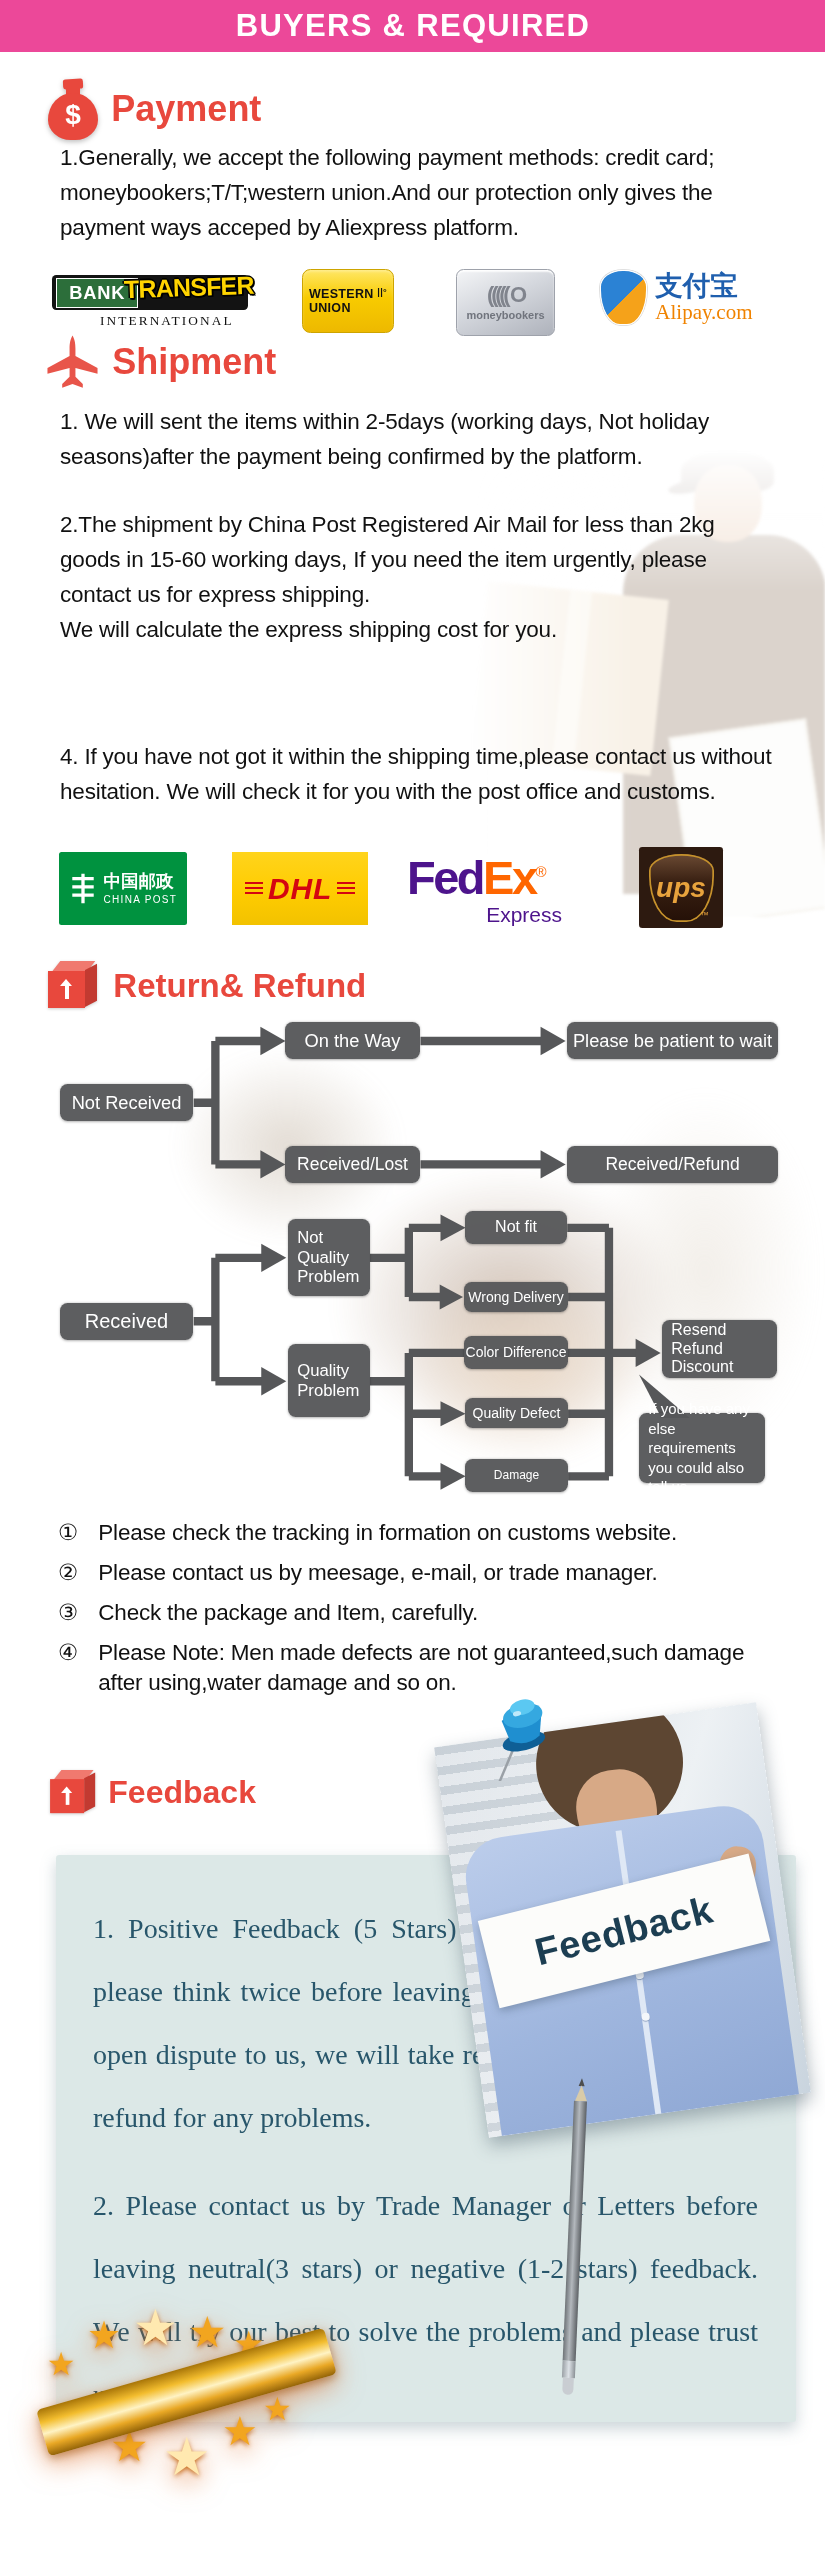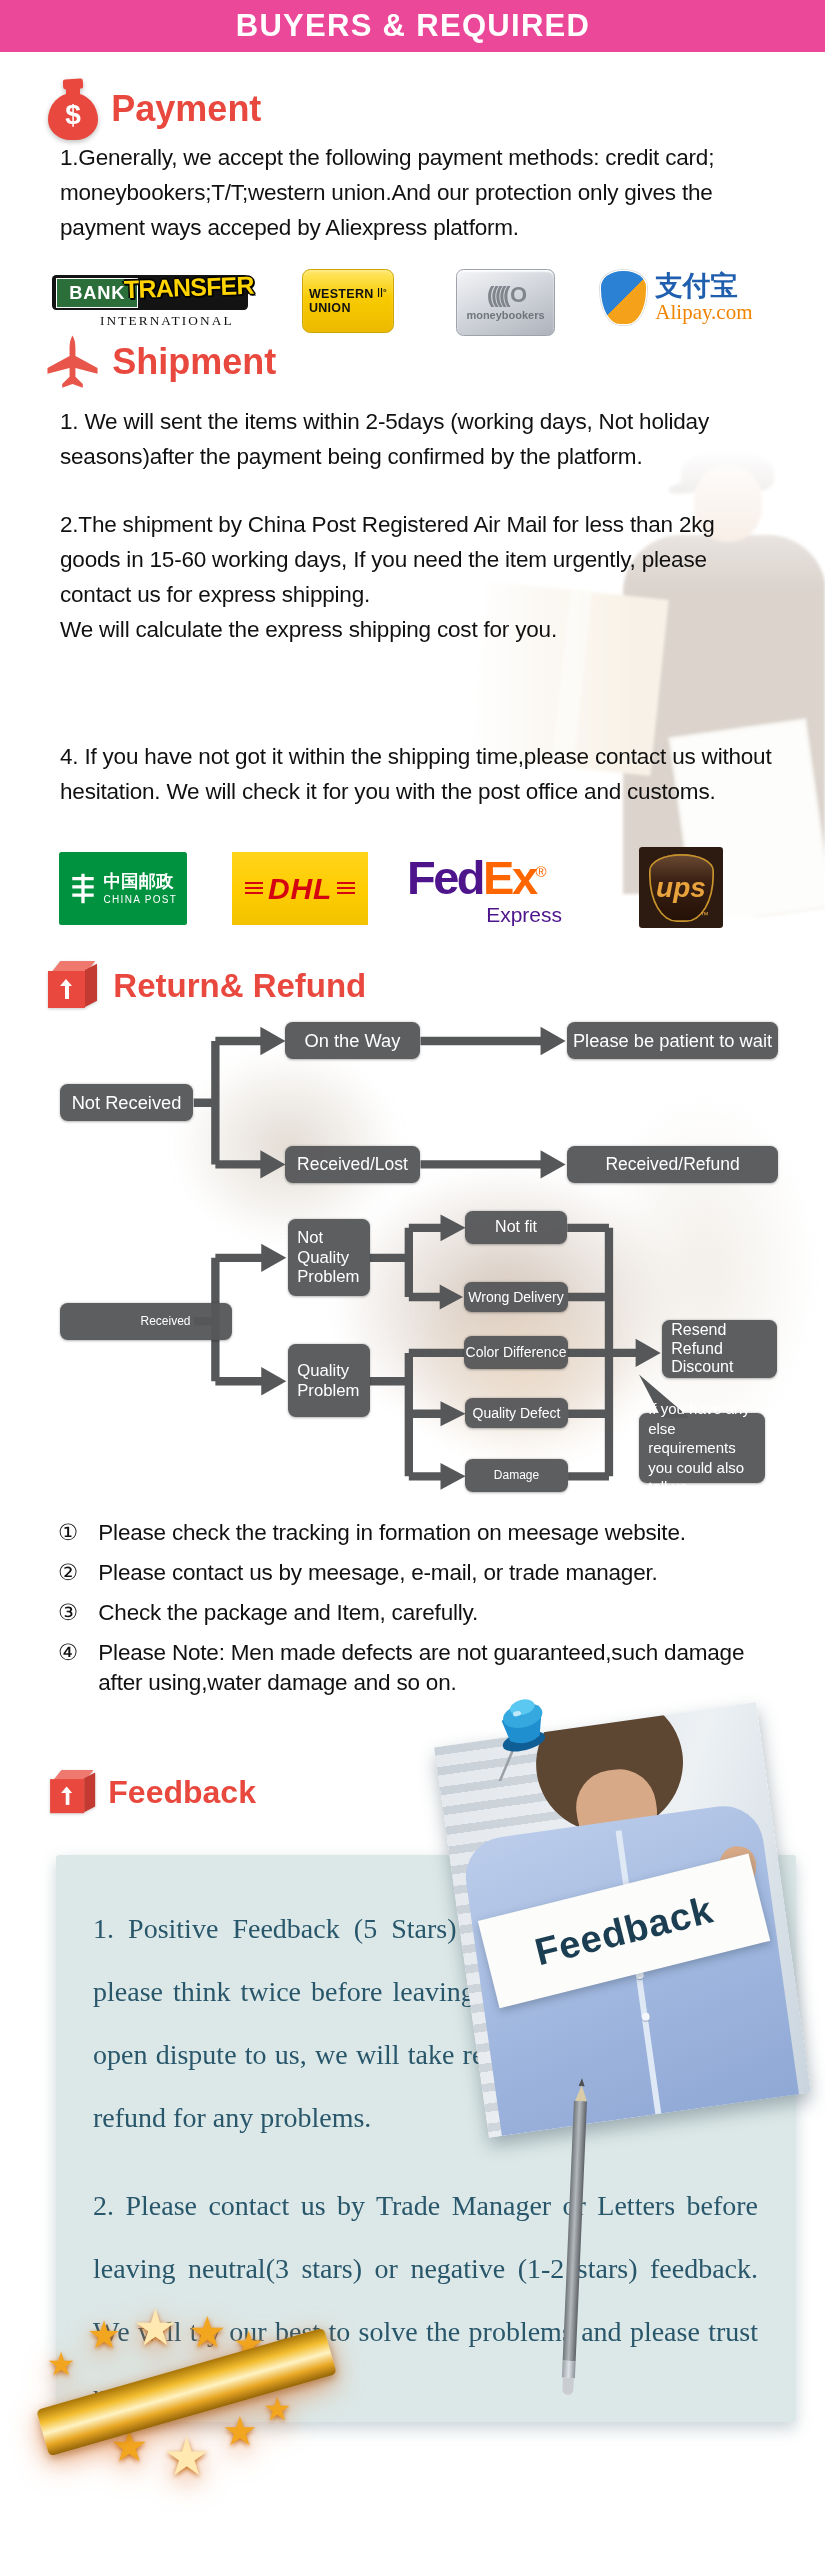--- a/index.html
+++ b/index.html
@@ -299,35 +299,35 @@
       <polygon points="793,1700 827,1700 766,1648"></polygon>
     </g>
   </svg>
 
   <div class="fbox" style="left:60px;top:1084px;width:133px;height:37px;font-size:18.3px;">Not Received</div>
   <div class="fbox" style="left:285px;top:1022px;width:135px;height:37px;font-size:18.3px;">On the Way</div>
   <div class="fbox" style="left:567px;top:1022px;width:211px;height:37px;font-size:18.3px;">Please be patient to wait</div>
   <div class="fbox" style="left:285px;top:1146px;width:135px;height:37px;font-size:17.5px;">Received/Lost</div>
   <div class="fbox" style="left:567px;top:1146px;width:211px;height:37px;font-size:17.5px;">Received/Refund</div>
 
-  <div class="fbox" style="left:60px;top:1303px;width:133px;height:37px;font-size:12px;padding-left:39px;">Received</div>
+  <div class="fbox" style="left:60px;top:1303px;width:133px;height:37px;font-size:20px;">Received</div>
   <div class="fbox left" style="left:288px;top:1219px;width:82px;height:77px;font-size:16.7px;">Not Quality Problem</div>
   <div class="fbox left" style="left:288px;top:1344px;width:82px;height:73px;font-size:16.7px;">Quality Problem</div>
   <div class="fbox" style="left:465px;top:1211px;width:102px;height:33px;font-size:16px;">Not fit</div>
   <div class="fbox" style="left:464px;top:1282px;width:104px;height:30px;font-size:14px;">Wrong Delivery</div>
   <div class="fbox" style="left:464px;top:1336px;width:104px;height:33px;font-size:14px;">Color Difference</div>
   <div class="fbox" style="left:465px;top:1398px;width:103px;height:30px;font-size:14px;">Quality Defect</div>
   <div class="fbox" style="left:465px;top:1459px;width:103px;height:33px;font-size:12px;">Damage</div>
   <div class="fbox left" style="left:662px;top:1320px;width:115px;height:58px;font-size:16px;">Resend Refund Discount</div>
   <div class="fbox left" style="left:639px;top:1413px;width:126px;height:70px;font-size:15px;line-height:1.3;padding:5px 6.7px 5px 9.2px;">If you have any else requirements you could also tell us</div>
 
   <div class="notes">
     <div class="note-row">
       <span class="note-num">①</span>
-      <span class="note-text">Please check the tracking in formation on meesage website.</span>
+      <span class="note-text">Please check the tracking in formation on customs website.</span>
     </div>
     <div class="note-row">
       <span class="note-num">②</span>
       <span class="note-text">Please contact us by meesage, e-mail, or trade manager.</span>
     </div>
     <div class="note-row">
       <span class="note-num">③</span>
       <span class="note-text">Check the package and Item, carefully.</span>
     </div>
     <div class="note-row">

